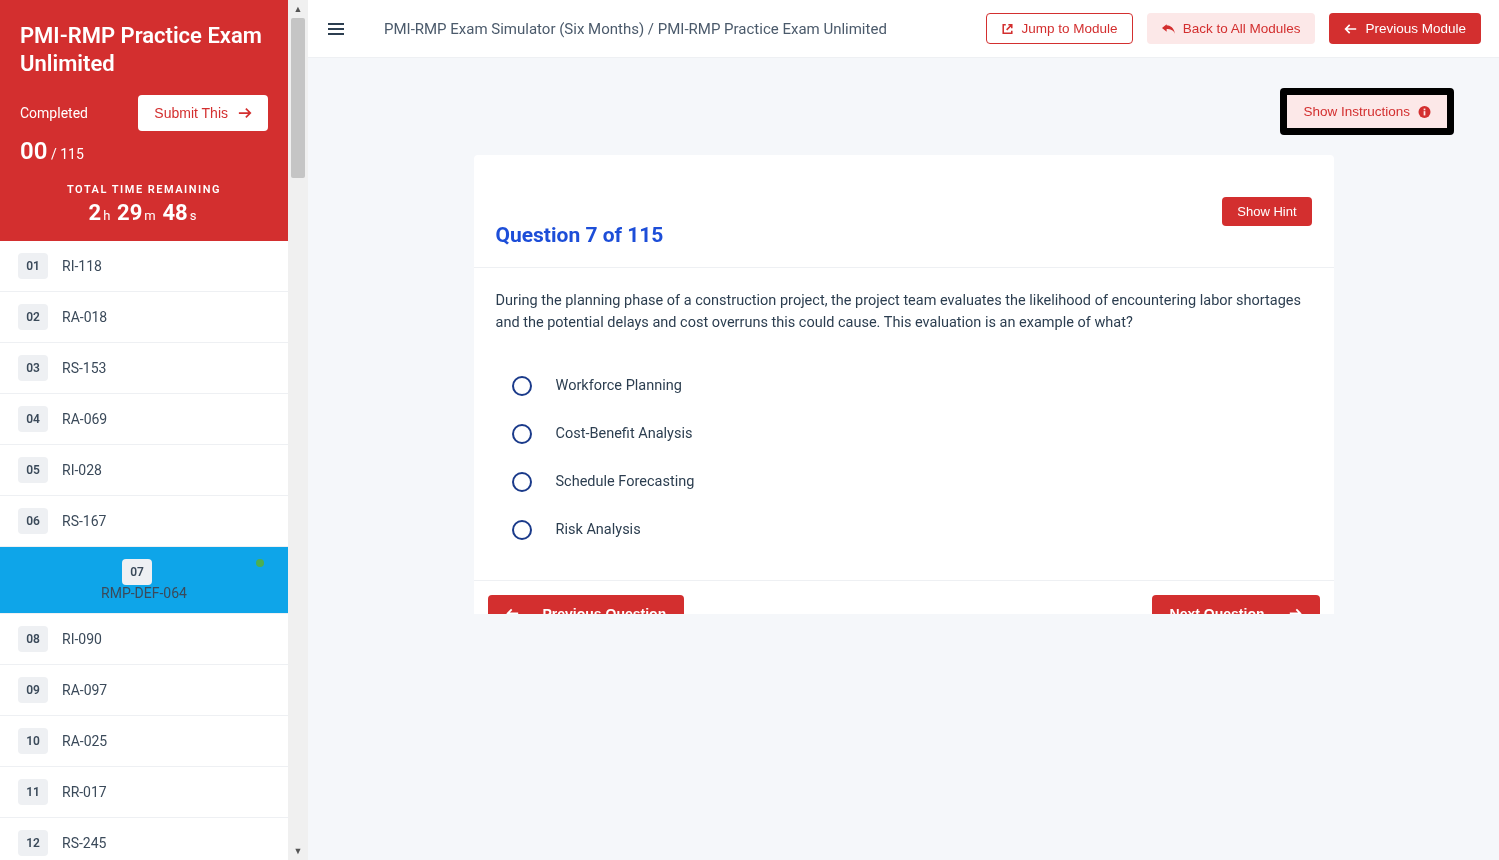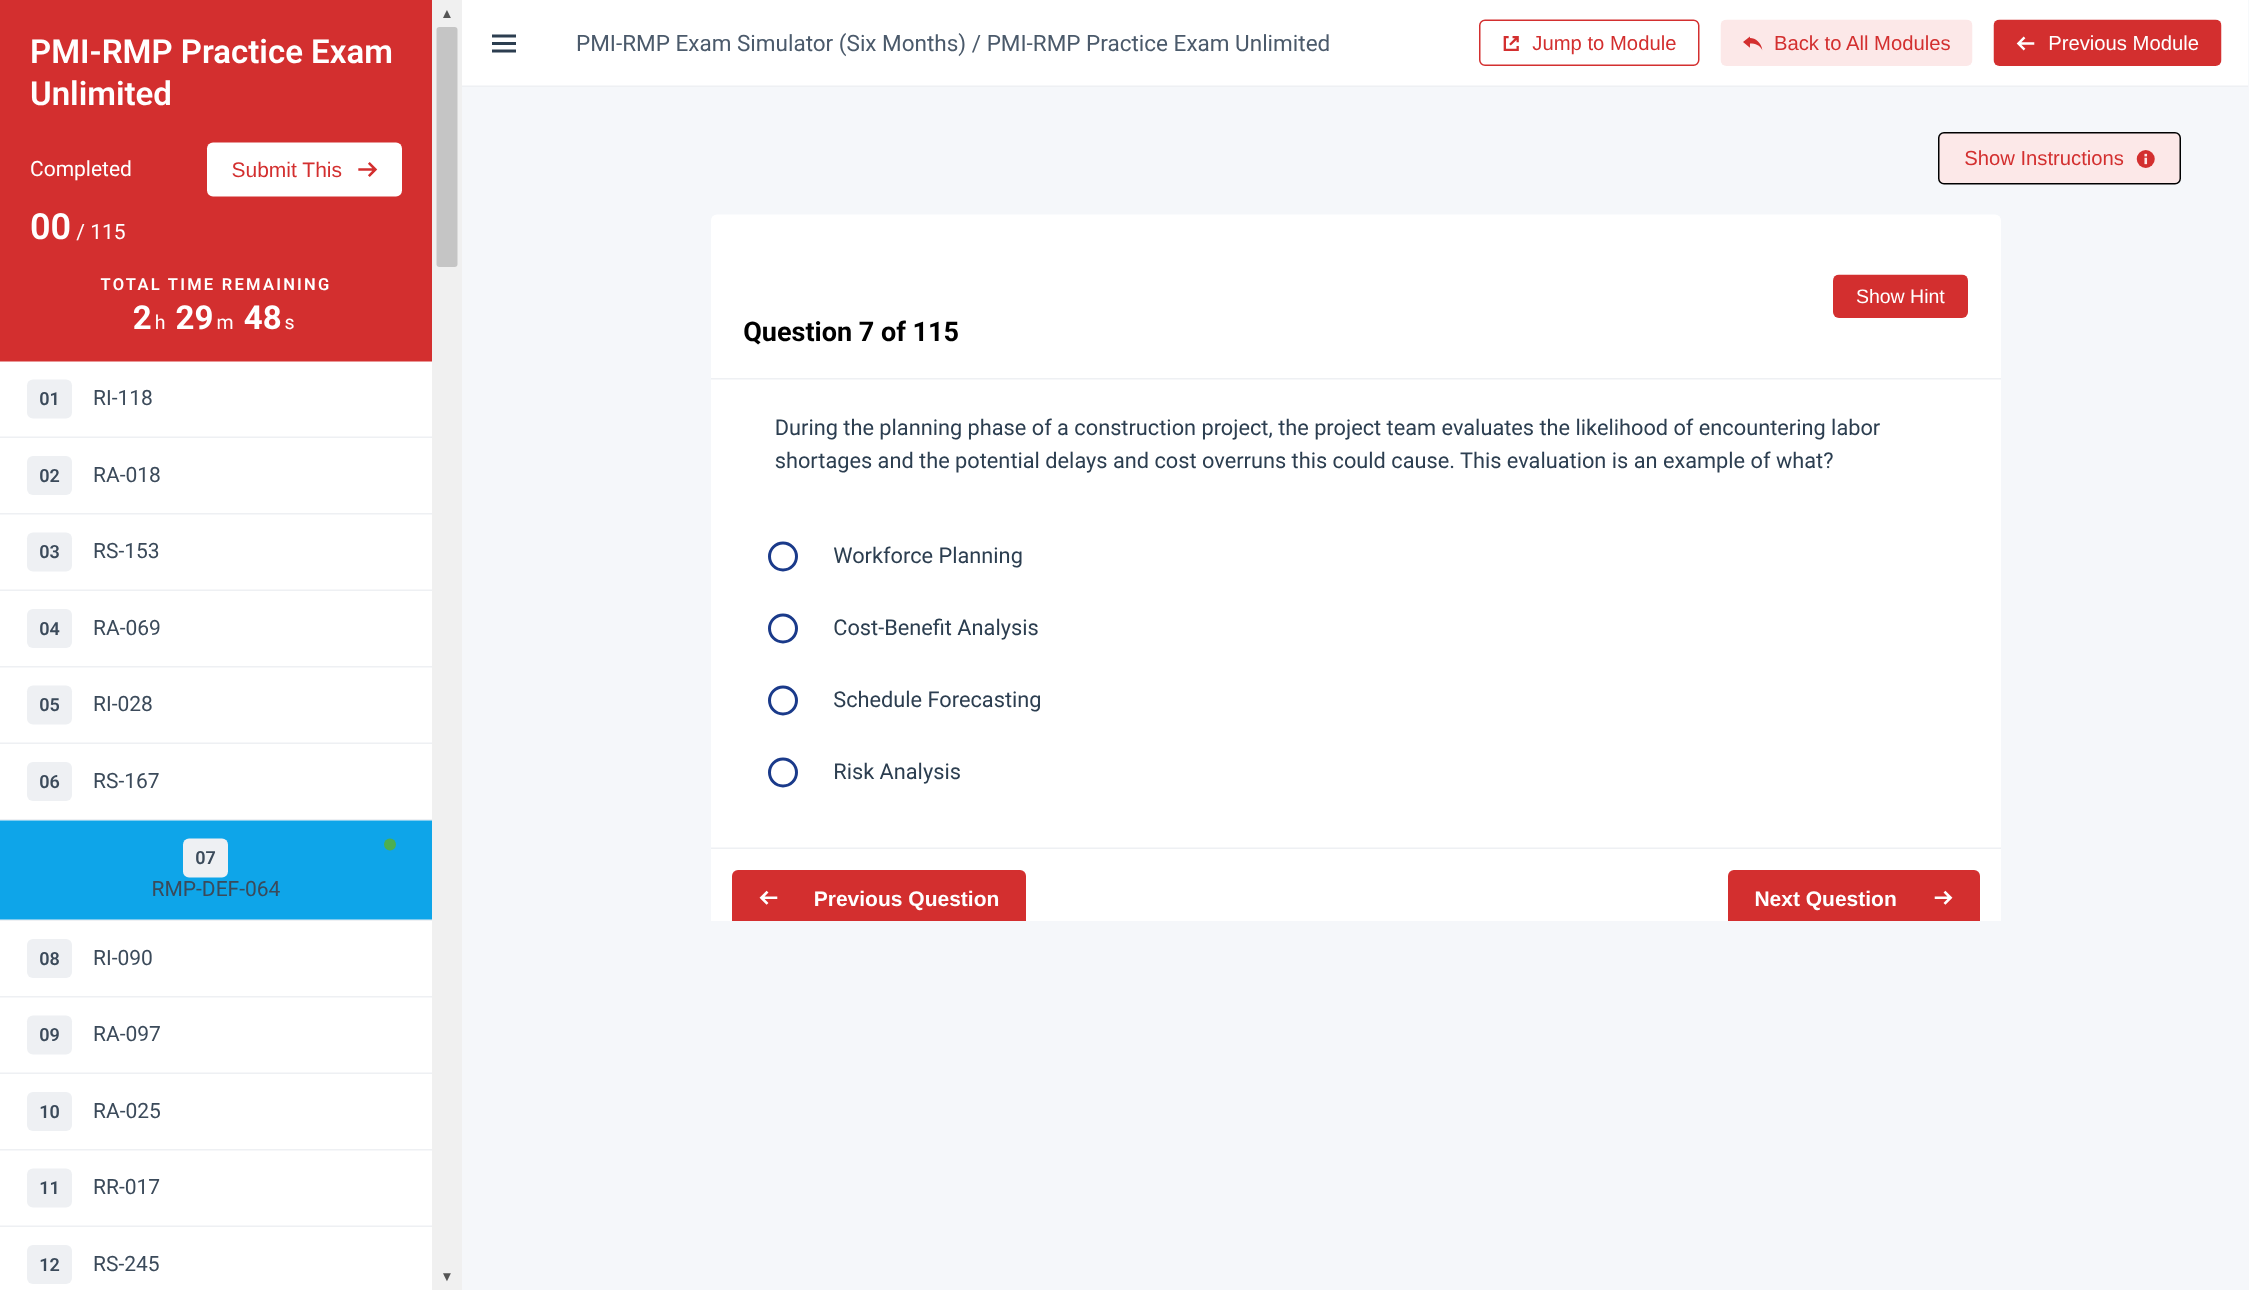--- a/index.html
+++ b/index.html
@@ -205,23 +205,23 @@
   max-width: 860px;
   margin: 0 auto;
 }
 .card-header {
   padding: 20px 22px;
   border-bottom: 1px solid #eef0f3;
   display: flex;
   align-items: center;
   justify-content: space-between;
 }
-.q-label { font-size: 18px; font-weight: 700; color: #000000; margin-top: 48px; }
+.q-label { font-size: 21px; font-weight: 700; color: #1d4ed8; margin-top: 48px; }
 .card-body { padding: 22px 22px 26px 22px; }
-.qtext { font-size: 14.5px; color: #2c3e50; line-height: 1.5; margin-bottom: 28px; margin-left: 21px; }
+.qtext { font-size: 14.5px; color: #2c3e50; line-height: 1.5; margin-bottom: 28px; }
 .option {
   display: flex;
   align-items: center;
   gap: 24px;
   padding: 14px 8px 14px 16px;
   cursor: pointer;
 }
 .radio {
   width: 20px; height: 20px; border: 2.5px solid #1a3a8a; border-radius: 50%;
   flex-shrink: 0;
@@ -361,21 +361,21 @@
     <button class="btn btn-red">
       <svg viewBox="0 0 16 12" fill="none" stroke="currentColor" stroke-width="2">
           <path d="M15 6H2M7 1 2 6l5 5"></path>
         </svg>
       <span>Previous Module</span>
     </button>
   </div>
 
   <div class="content">
     <div class="instr-wrap">
-      <button class="btn btn-light-red" style="border:1px solid #000000;padding:9px 16px;">
+      <button class="btn btn-light-red" style="border:7px solid #000000;padding:9px 16px;">
         <span>Show Instructions</span>
         <svg viewBox="0 0 14 14" fill="currentColor">
             <circle cx="7" cy="7" r="7"></circle>
             <rect x="6" y="6" width="2" height="5" fill="#fce8e8"></rect>
             <rect x="6" y="3" width="2" height="2" fill="#fce8e8"></rect>
           </svg>
       </button>
     </div>
 
     <div class="card">

